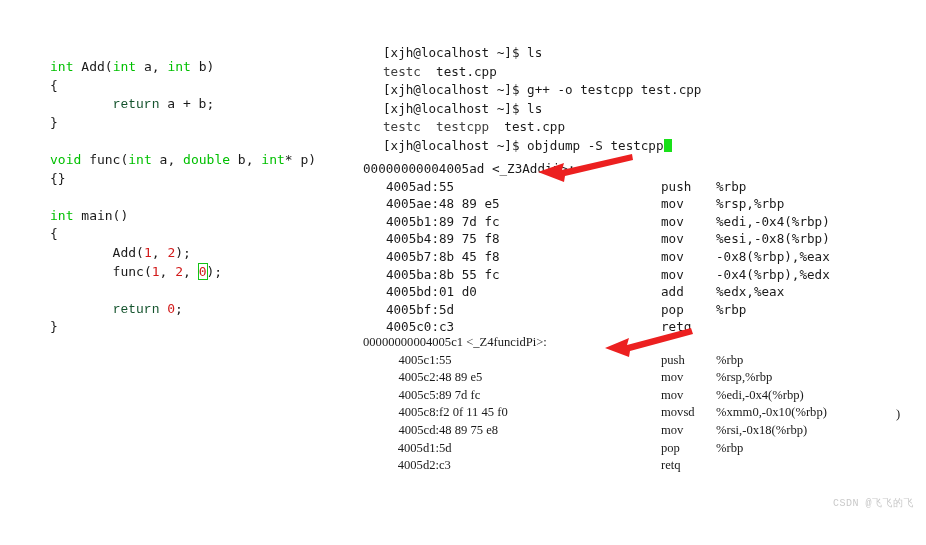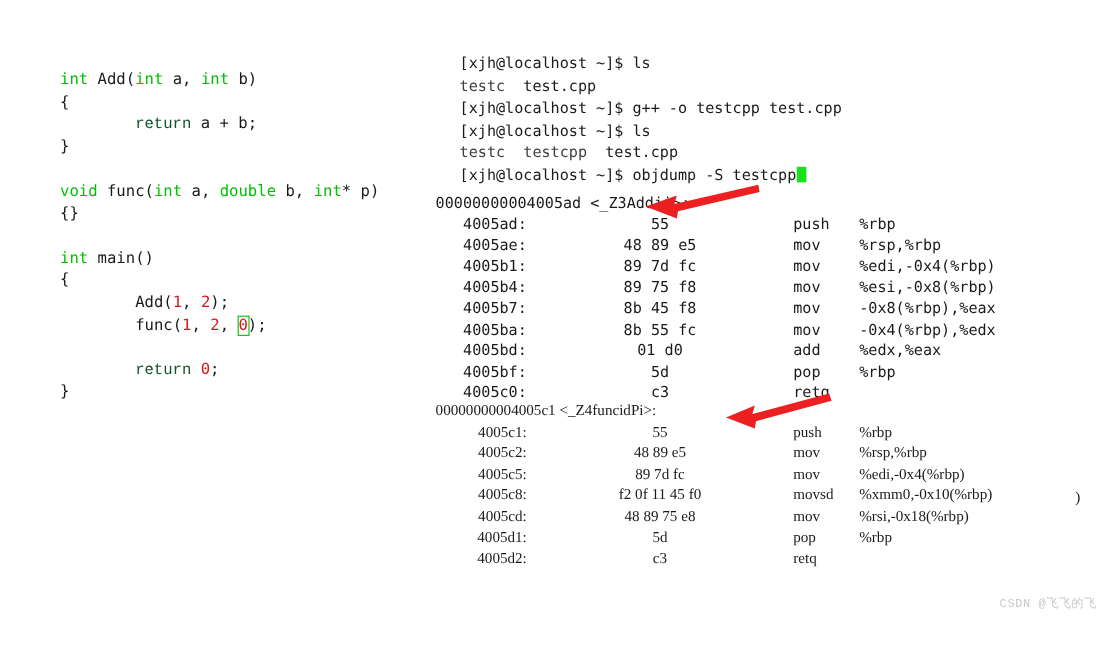--- a/index.html
+++ b/index.html
@@ -55,21 +55,21 @@
     position:absolute;left:363px;top:334px;
     font-family:Liberation Serif, serif;
     font-size:12.6px;
     line-height:17.6px;
     white-space:pre;
     color:#1a1a1a;
   }
   .d-row{height:17.6px;white-space:pre;position:relative;}
   .d-head{height:17.6px;white-space:pre;position:relative;}
   .c-addr{display:inline-block;width:76px;padding-left:20px;box-sizing:border-box;text-align:right;}
-  .c-bytes{display:inline-block;width:222px;text-align:center;}
+  .c-bytes{display:inline-block;width:222px;}
   .c-mn{display:inline-block;width:55px;}
   .c-op{display:inline-block;}
   .stray-paren{position:absolute;left:533px;top:2px;font-size:12.6px;color:#1a1a1a;}
 
   
   .arrow{position:absolute;pointer-events:none;}
 
   
   .conclusion{
     position:absolute;left:38px;top:478px;width:860px;

